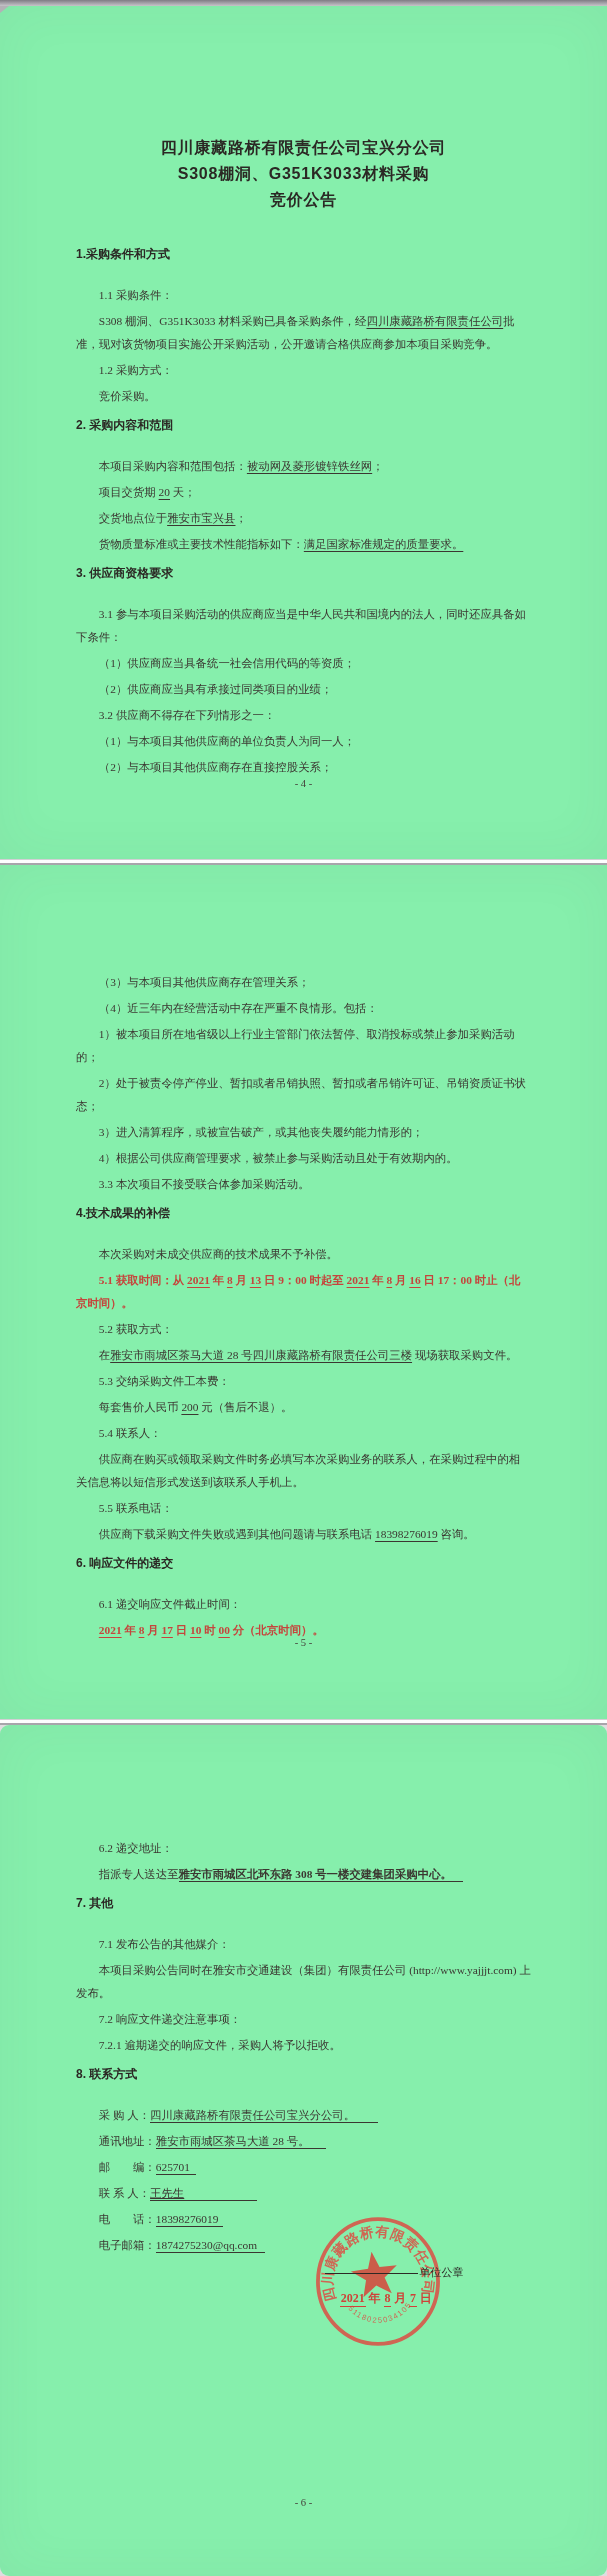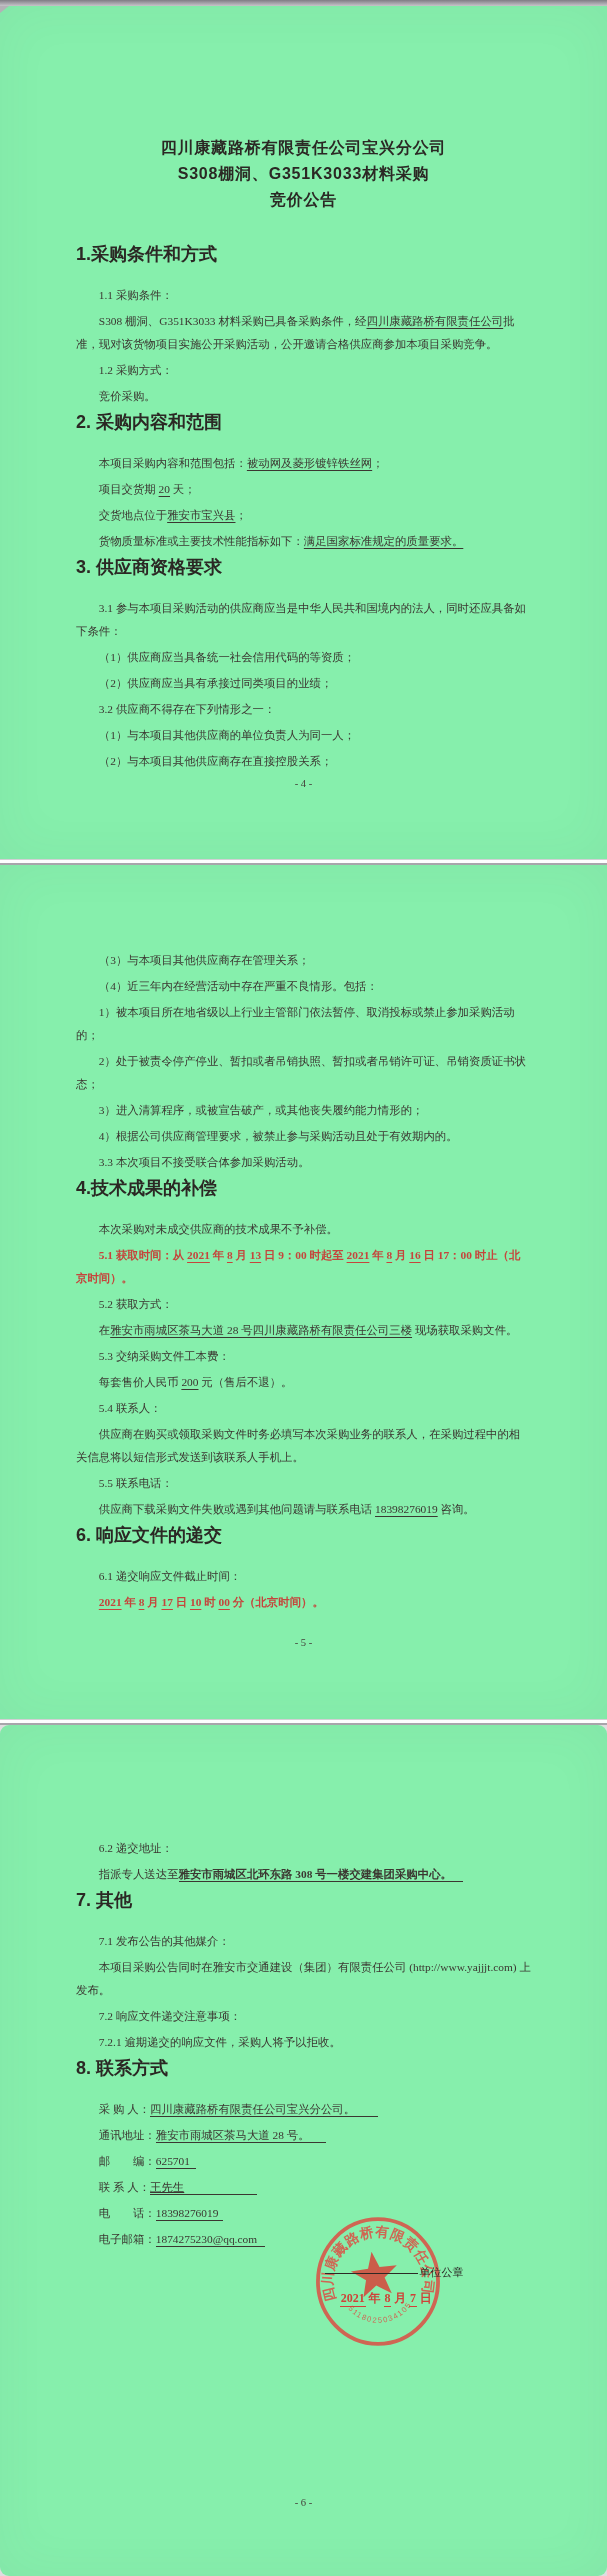--- a/index.html
+++ b/index.html
@@ -23,40 +23,40 @@
   .page-1 { height: 853px; }
   .page-2 { height: 854px; }
   .page-3 { height: 851px; border-radius: 9px; }
   .page-gap {
     height: 6px;
     background: #fdfdfe;
     border-top: 1.5px solid #d2d0d5;
     border-bottom: 2.3px solid #a7a5ab;
   }
   .content { padding: 0 76px; }
-  .p2-content { padding-top: 84px; }
+  .p2-content { padding-top: 106px; }
   .p3-content { padding-top: 112px; }
   .title-block {
     padding-top: 129px;
     margin-bottom: 30px;
     text-align: center;
     font-family: "Liberation Sans", "DejaVu Sans", sans-serif;
     font-weight: bold;
     font-size: 16px;
     line-height: 26px;
     letter-spacing: 0.8px;
     color: #2b2824;
   }
   .h {
     font-family: "Liberation Sans", "DejaVu Sans", sans-serif;
     font-weight: bold;
-    font-size: 18px;
+    font-size: 12px;
     line-height: 23px;
     color: #2b2824;
-    margin: 0 0 18px;
+    margin: 6px 0 18px;
   }
   p.para {
     font-size: 11.4px;
     line-height: 23px;
     margin: 0 0 3px;
     text-indent: 2em;
   }
   .u {
     text-decoration: underline;
     text-underline-offset: 3px;

